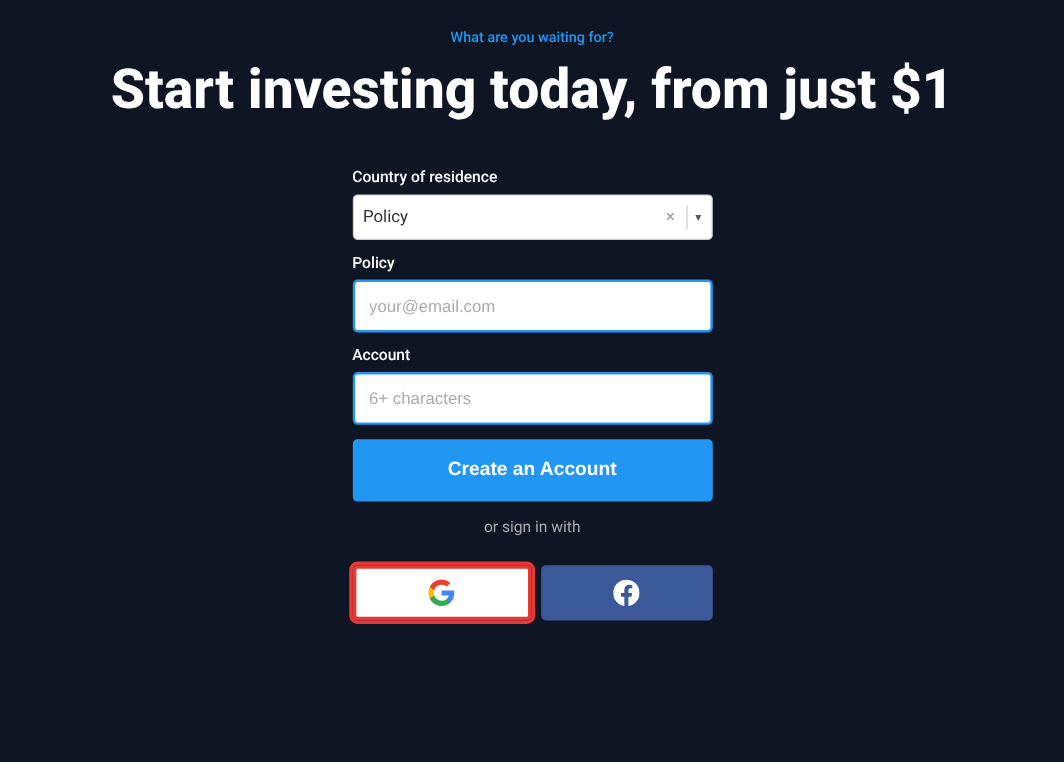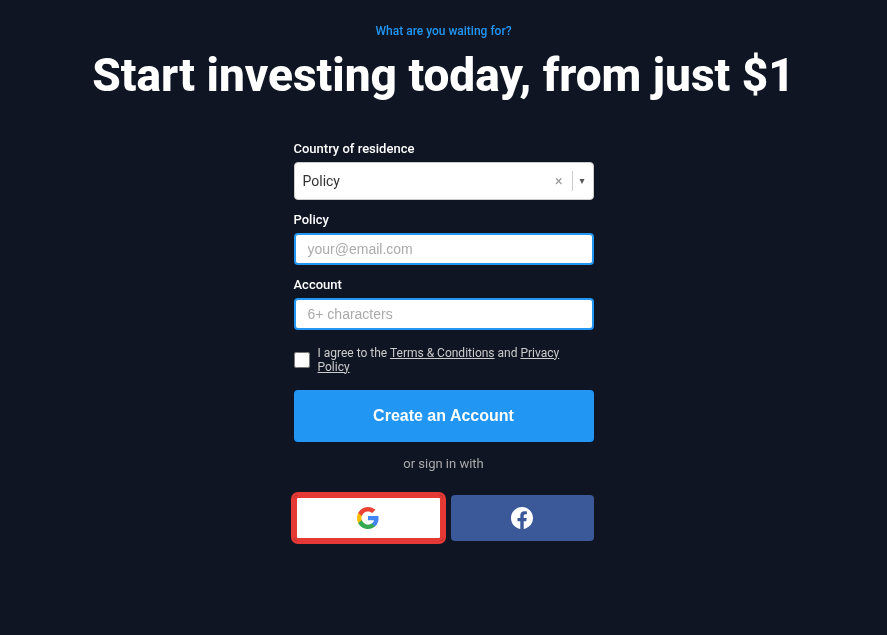--- a/index.html
+++ b/index.html
@@ -92,21 +92,21 @@
     }
 
     .country-select-arrow {
       color: #555;
       font-size: 10px;
       cursor: pointer;
     }
 
     .form-input {
       width: 100%;
-      height: 32px;
+      height: 44px;
       border: 2px solid #2196f3;
       border-radius: 4px;
       padding: 0 12px;
       font-size: 14px;
       color: #333333;
       background: #ffffff;
       outline: none;
     }
 
     .form-input::placeholder {
@@ -219,26 +219,20 @@
   <div class="form-group">
     <label class="form-label">Policy</label>
     <input class="form-input" type="email" placeholder="your@email.com" style="">
   </div>
 
   <div class="form-group">
     <label class="form-label">Account</label>
     <input class="form-input" type="password" placeholder="6+ characters" style="">
   </div>
 
-  <div class="checkbox-row">
-    <input type="checkbox" class="checkbox-input" style="">
-    <span class="checkbox-label">
-      I agree to the <a>Terms &amp; Conditions</a> and <a>Privacy Policy</a>
-    </span>
-  </div>
 
   <button class="create-account-btn">Create an Account</button>
 
   <p class="or-sign-in">or sign in with</p>
 
   <div class="social-buttons">
     <button class="google-btn">
 
       <svg class="google-icon" viewBox="0 0 24 24" xmlns="http://www.w3.org/2000/svg">
         <path d="M22.56 12.25c0-.78-.07-1.53-.2-2.25H12v4.26h5.92c-.26 1.37-1.04 2.53-2.21 3.31v2.77h3.57c2.08-1.92 3.28-4.74 3.28-8.09z" fill="#4285F4"></path>

